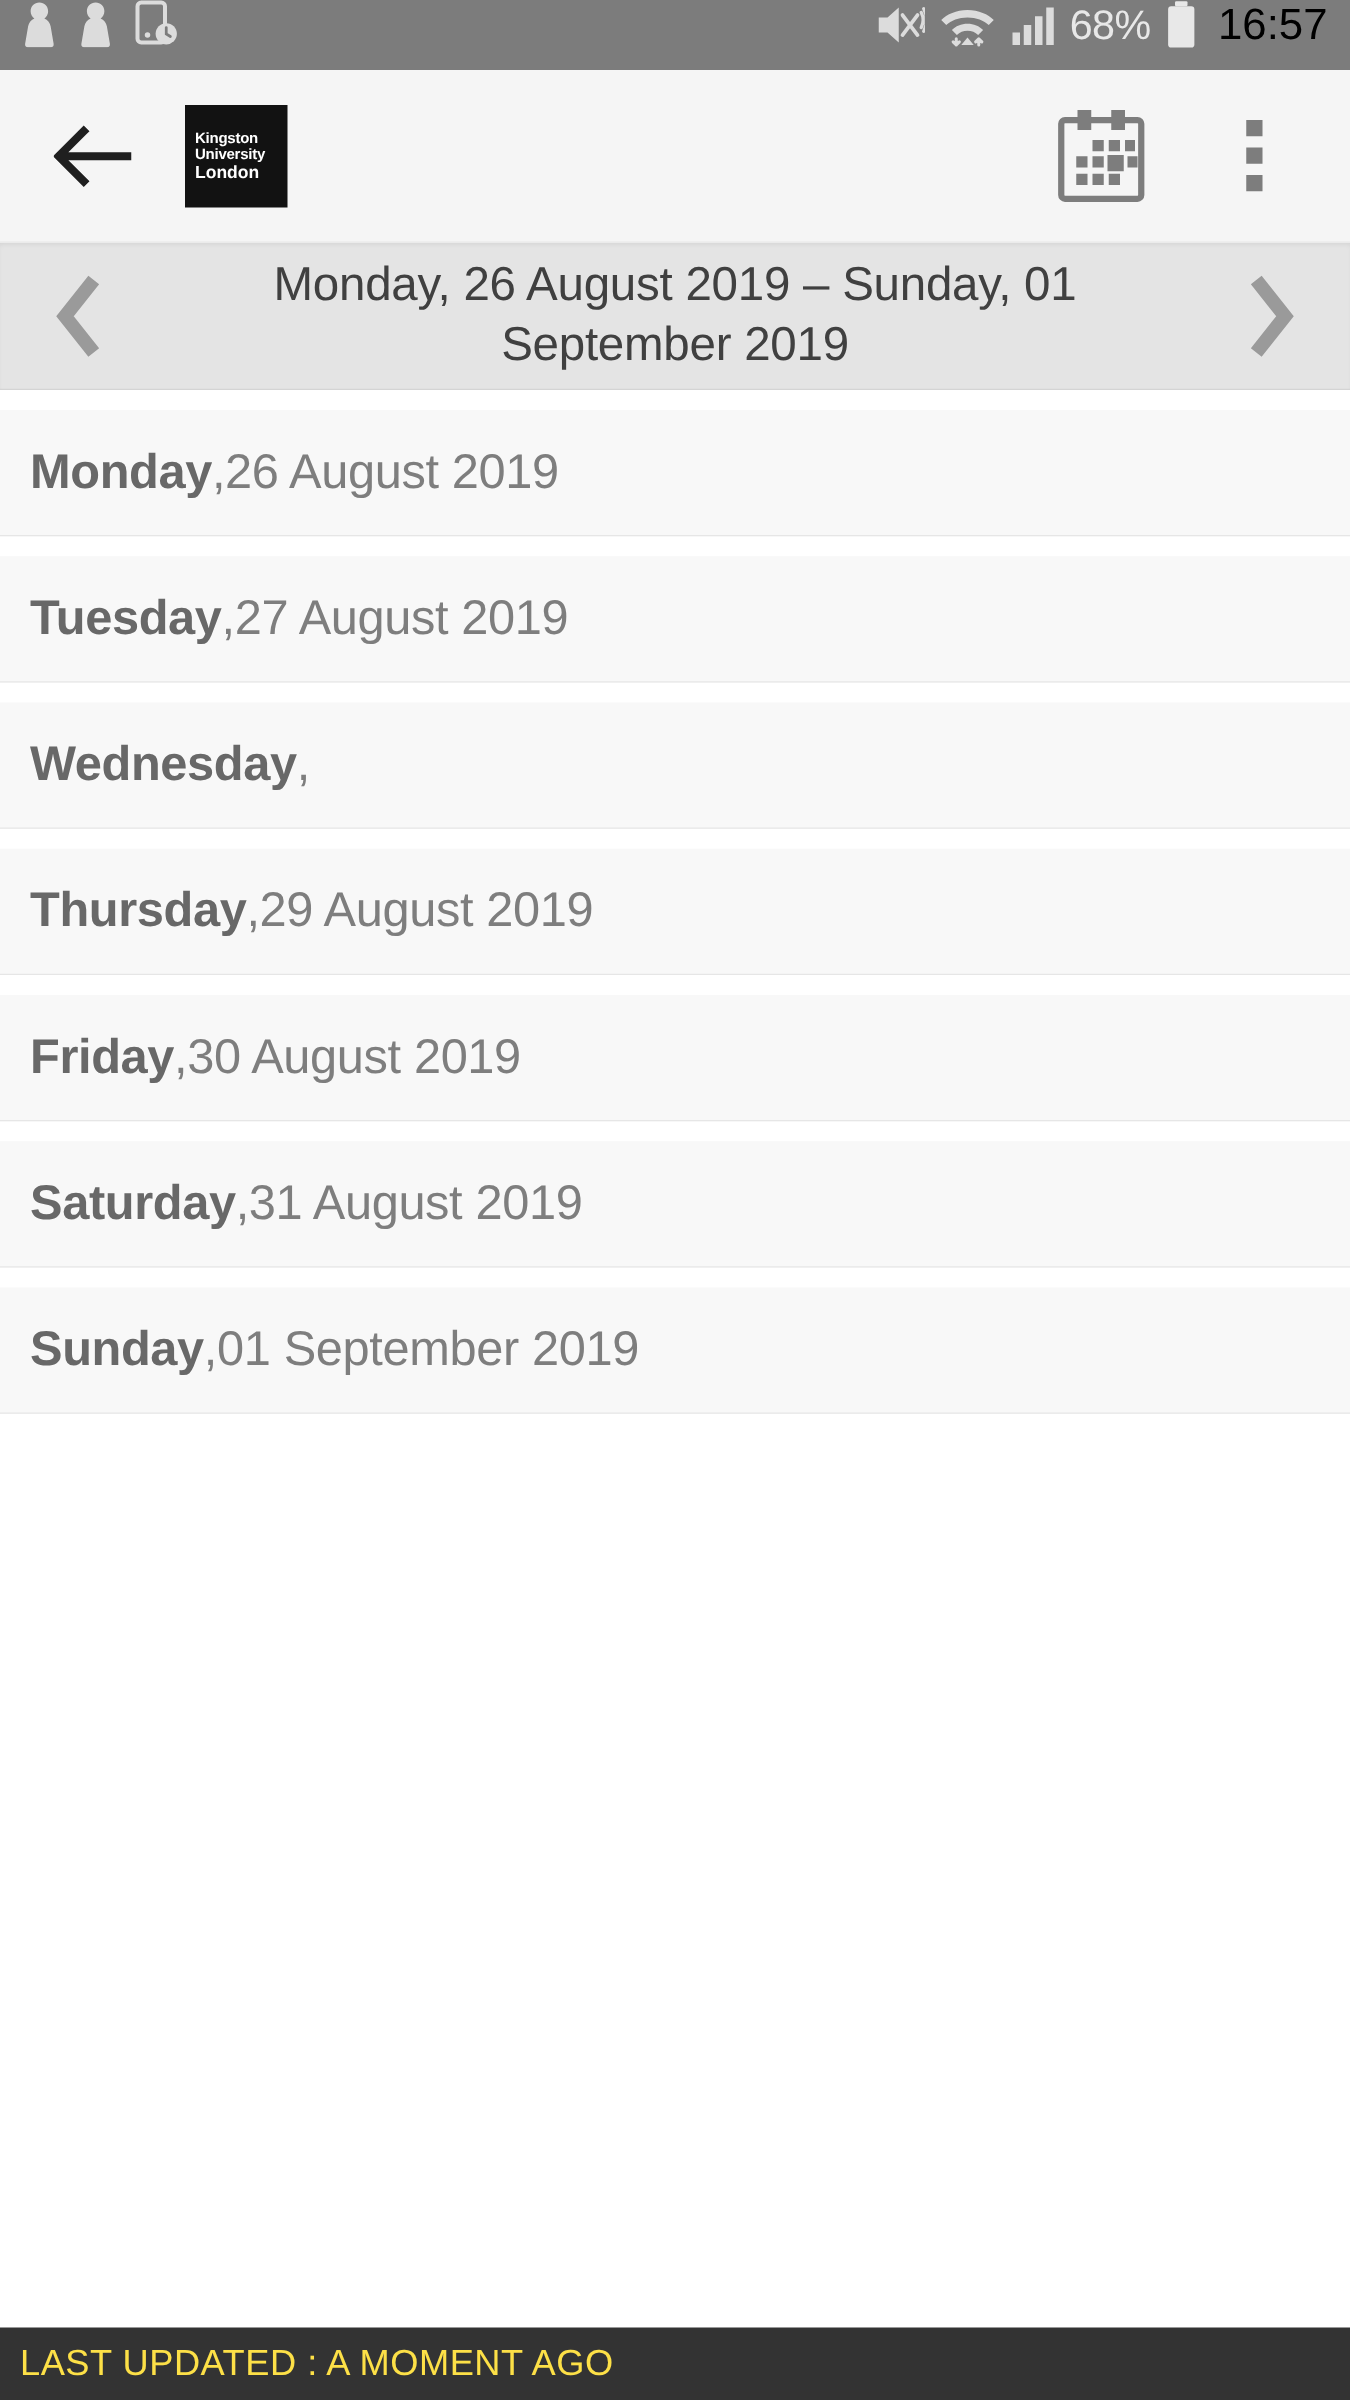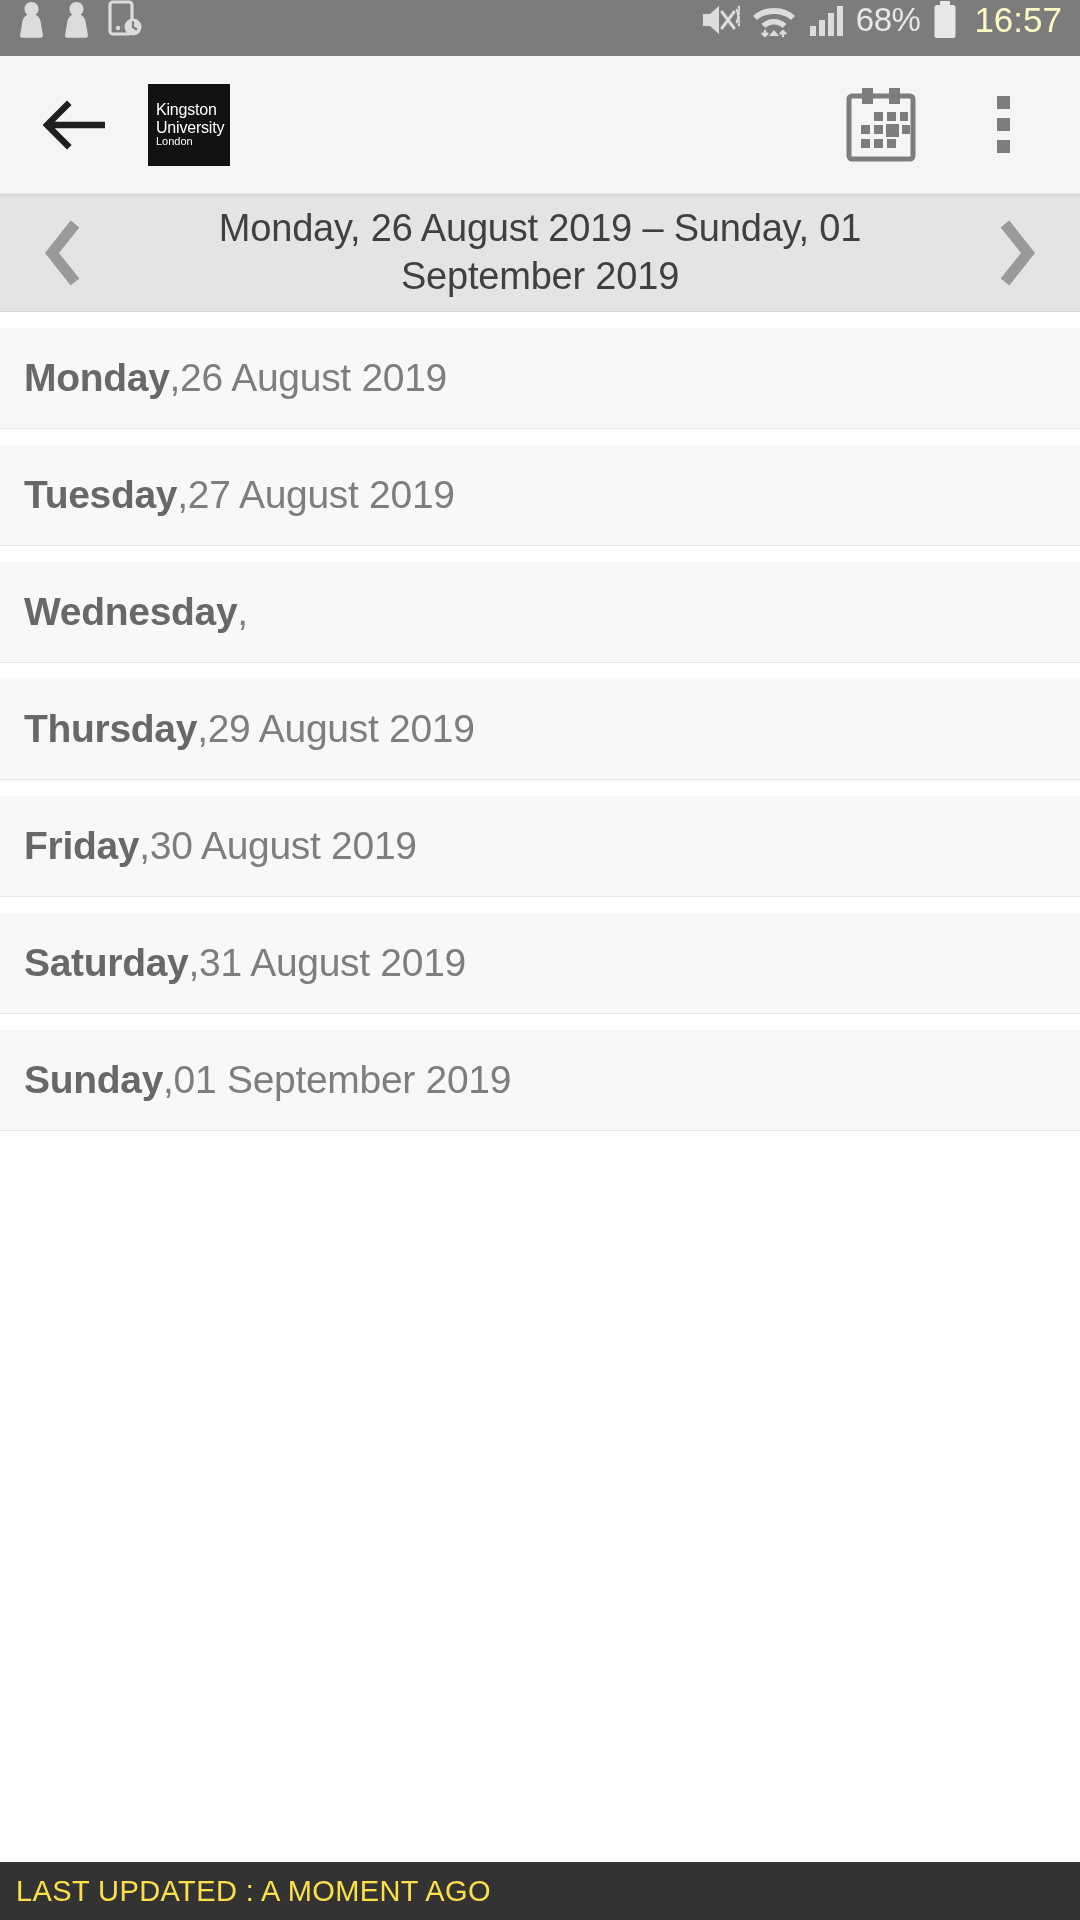--- a/index.html
+++ b/index.html
@@ -36,21 +36,21 @@
     gap: 12px;
   }
   .sb-ico { display: block; }
   .sb-battery-text {
     color: #e8e8e8;
     font-size: 33px;
     font-weight: 400;
     letter-spacing: -0.5px;
   }
   .sb-clock {
-    color: #fef9c3;
+    color: #000000;
     font-size: 35px;
     font-weight: 400;
     letter-spacing: 0px;
     margin-left: 4px;
   }
 
   
   .appbar {
     height: 138px;
     background: #f5f5f5;
@@ -78,22 +78,22 @@
     flex-direction: column;
     justify-content: center;
     padding: 6px 8px;
     flex: 0 0 auto;
   }
   .ku-logo span {
     color: #ffffff;
     display: block;
     line-height: 1.08;
   }
-  .ku-l1, .ku-l2 { font-size: 16px; font-weight: 400; letter-spacing: -0.2px; }
-  .ku-l3 { font-size: 11px; font-weight: 400; letter-spacing: 0px; }
+  .ku-l1, .ku-l2 { font-size: 12px; font-weight: 700; letter-spacing: -0.2px; }
+  .ku-l3 { font-size: 14px; font-weight: 700; letter-spacing: 0px; }
   .app-title {
     font-size: 50px;
     font-weight: 700;
     color: #1a1a1a;
     margin-left: 24px;
     white-space: nowrap;
     letter-spacing: -0.5px;
   }
   .appbar-actions {
     margin-left: auto;

